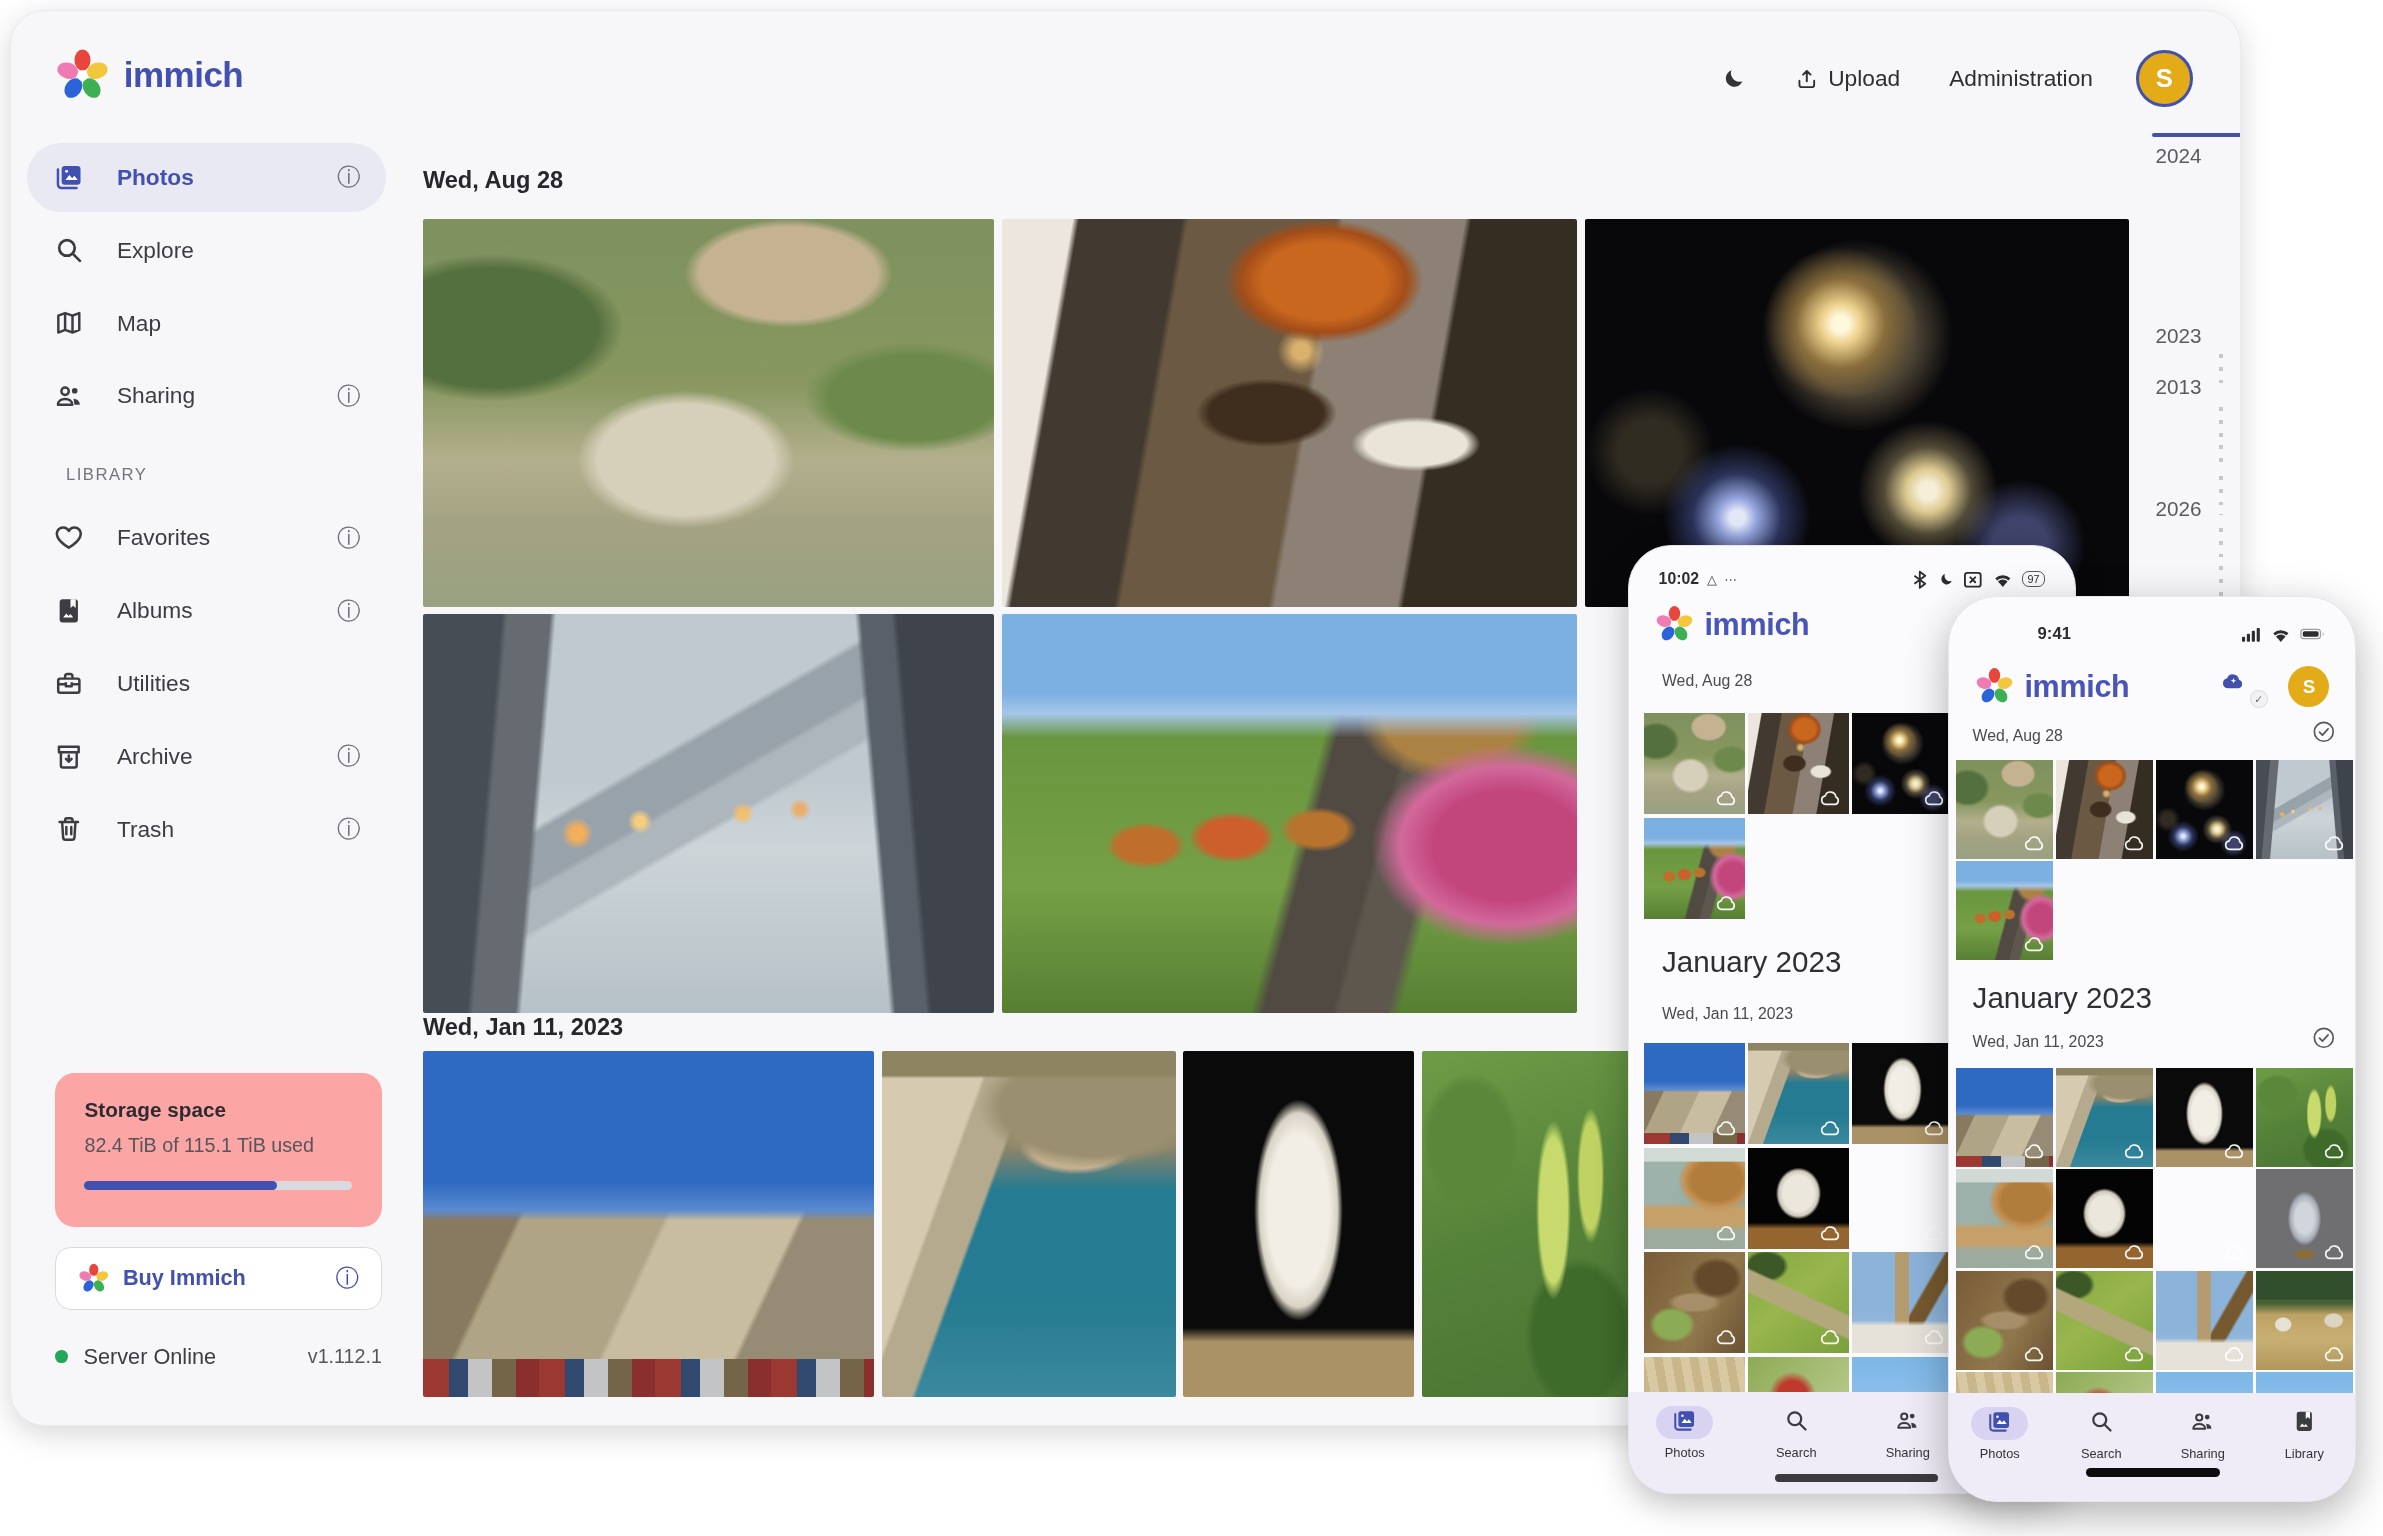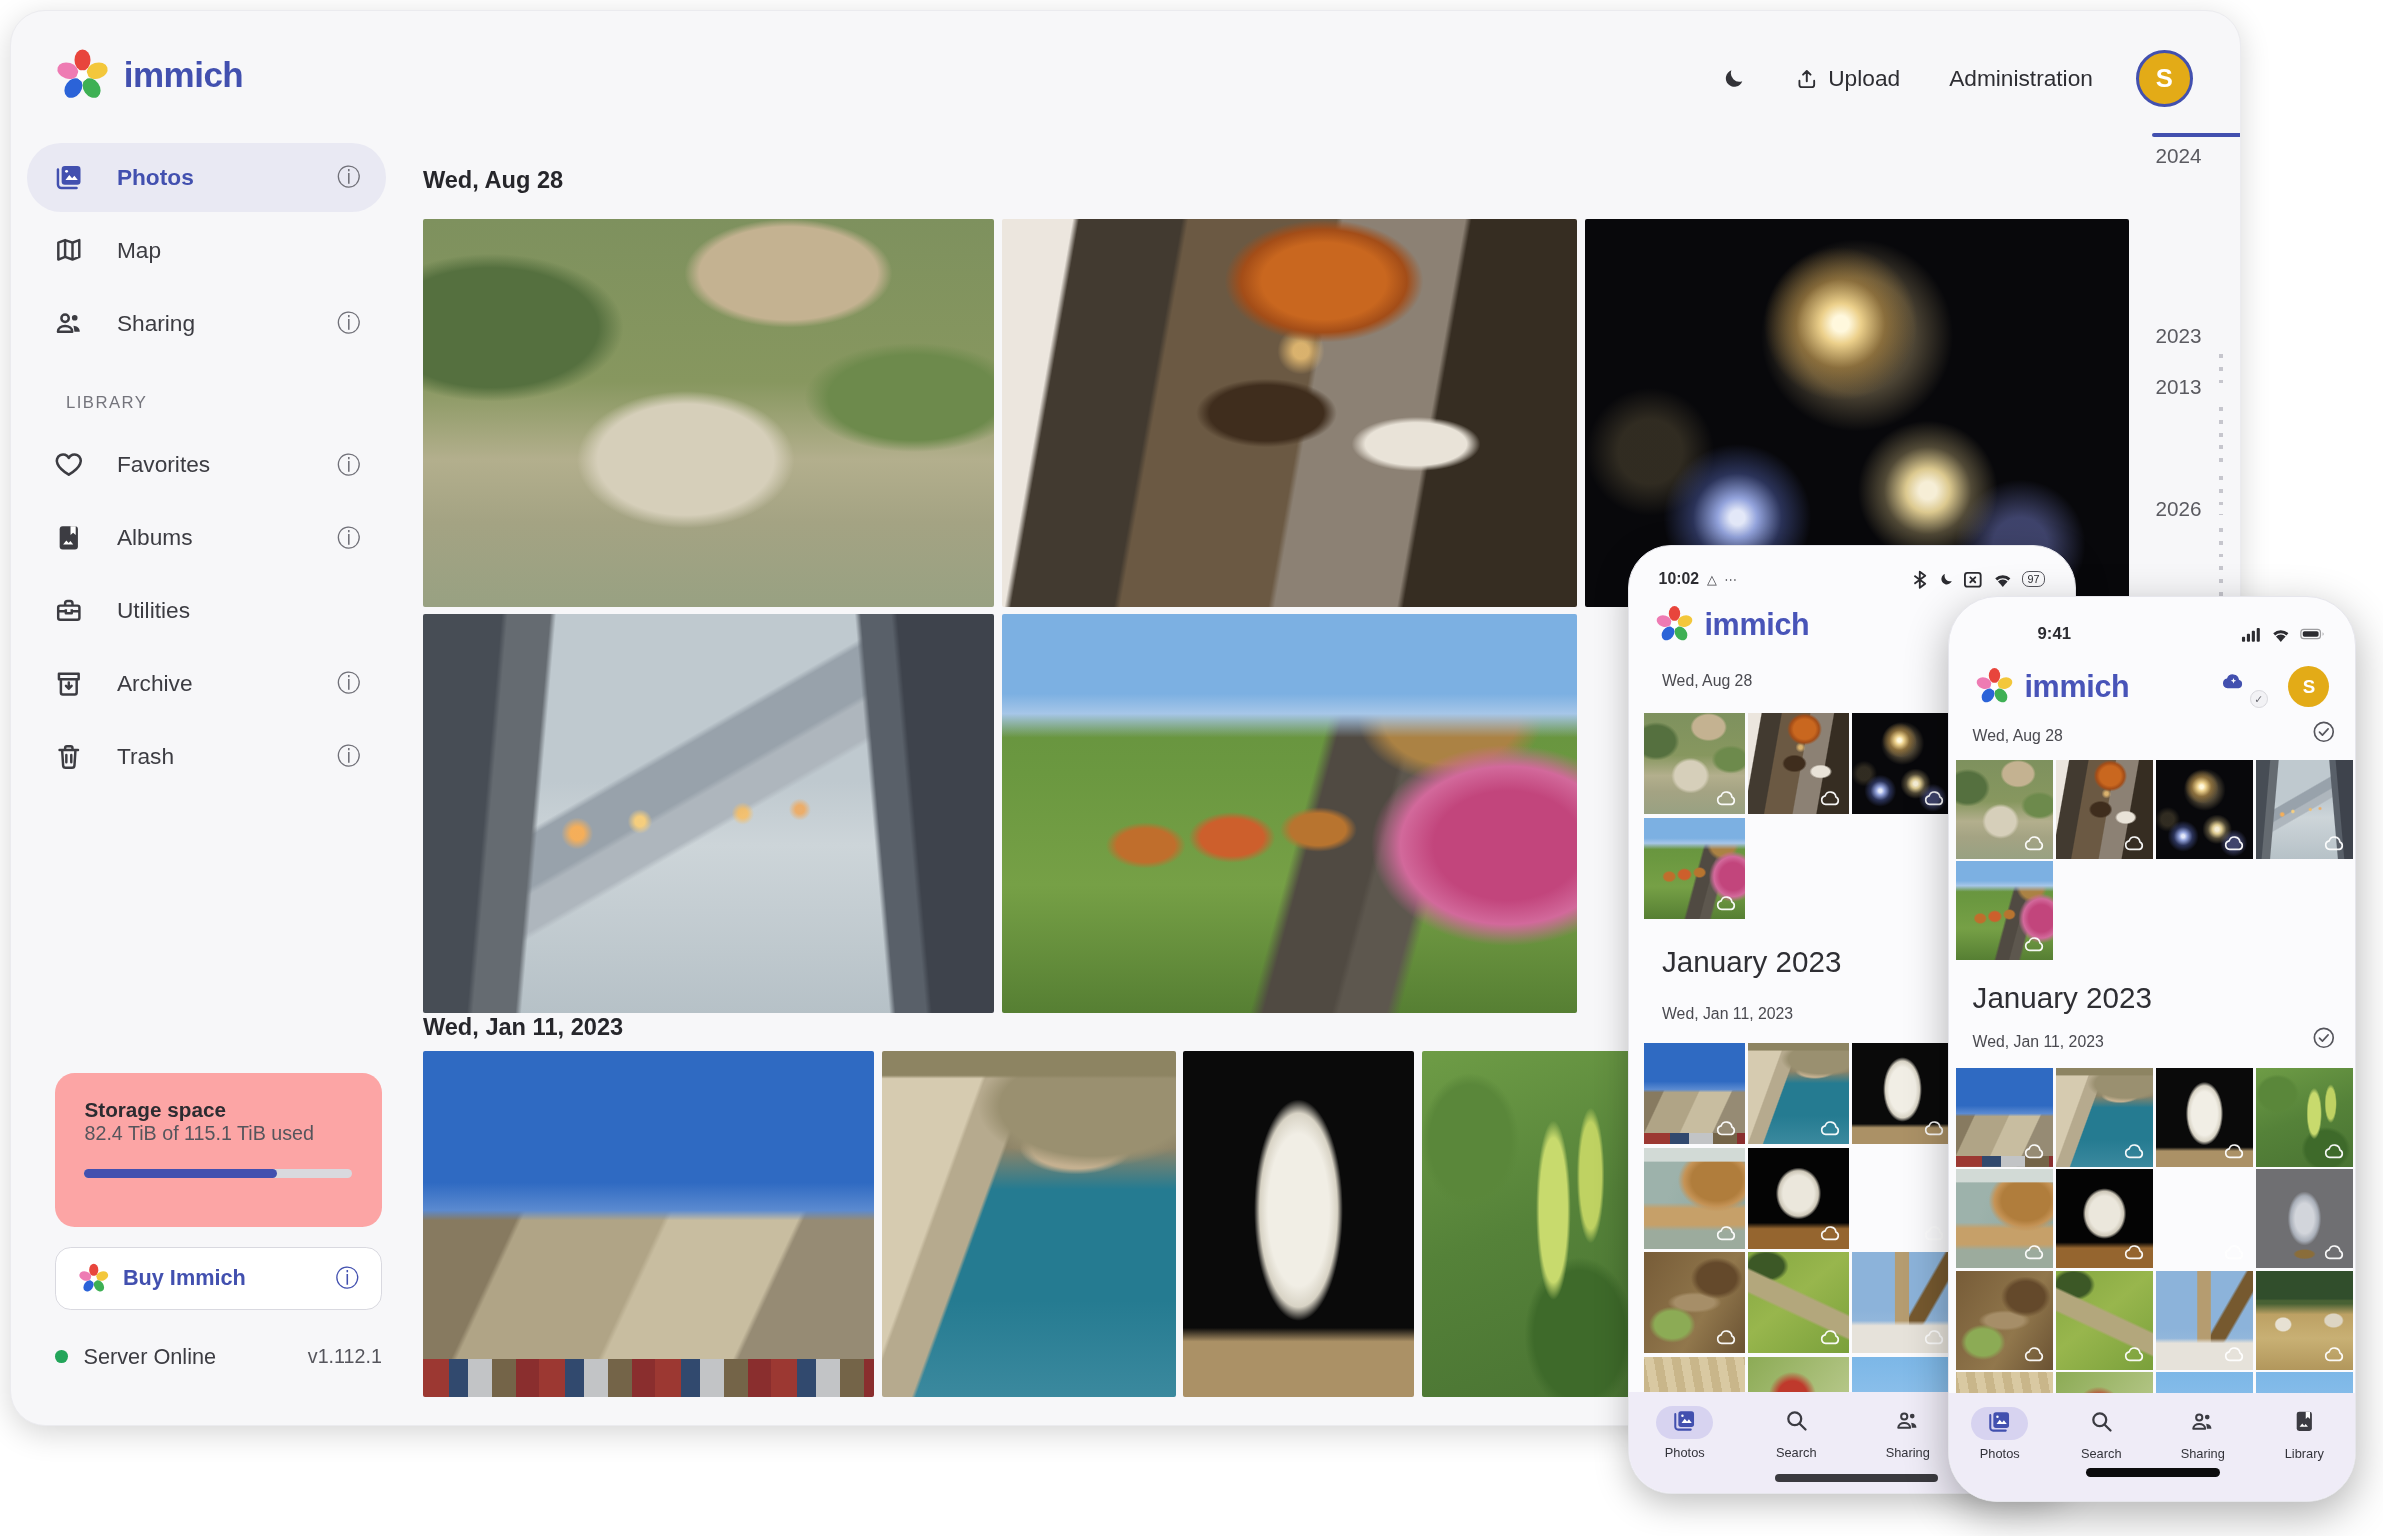--- a/index.html
+++ b/index.html
@@ -34,21 +34,21 @@
     padding:0 25.6px 0 27.6px;cursor:pointer;color:#3c3c42;}
   .sitem .icn{width:29.6px;height:29.6px;display:inline-flex;}
   .sitem .icn svg{width:29.6px;height:29.6px;}
   .slabel{font-size:22.7px;font-weight:500;margin-left:33px;flex:1;}
   .sitem .info{font-size:23.6px;color:#707078;font-weight:400;}
   .sitem.active{background:#e9e9f3;color:#4250af;}
   .sitem.active .slabel{font-weight:700;}
   .lib-label{margin:35px 0 17.7px 55px;font-size:16.7px;letter-spacing:1.5px;color:#74747c;font-weight:500;}
   .storage{position:absolute;left:44px;top:934px;width:327px;height:154px;background:#fca5a5;border-radius:19.7px;padding:25.6px 29.6px;}
   .storage-title{font-size:20.7px;font-weight:700;color:#2c2c31;}
-  .storage-usage{font-size:19.7px;color:#55555c;margin-top:0;}
+  .storage-usage{font-size:19.7px;color:#55555c;margin-top:12px;}
   .storage-track{margin-top:23.6px;width:268px;height:8.9px;border-radius:4.9px;background:#d9d9de;}
   .storage-fill{height:8.9px;border-radius:4.9px;background:#4250af;}
   .buy{position:absolute;left:44px;top:1108px;width:327px;height:63px;background:#fff;border:1px solid #d9d9e0;
     border-radius:15.8px;display:flex;align-items:center;padding:0 21.7px;gap:13.8px;cursor:pointer;}
   .buy .flower{width:31.5px;height:31.5px;}
   .buy-label{font-size:21.7px;font-weight:700;color:#4250af;flex:1;text-align:left;}
   .buy .info{font-size:23.6px;color:#4250af;}
   .server{position:absolute;left:44px;top:1205px;width:327px;display:flex;align-items:center;}
   .server-dot{width:12.8px;height:12.8px;border-radius:50%;background:#23a55a;margin-right:15.8px;}
   .server-label{font-size:21.7px;color:#3c3c42;flex:1;}
@@ -280,20 +280,30 @@
                 <path d="M9.3 14.6l3.1-4.1 2.3 2.7 1.8-2.1 2.8 3.5z" fill="#fff"></path>
                 <circle cx="10.2" cy="7.6" r="1.2" fill="#fff"></circle>
                 <path d="M3.2 6v12.3a2.8 2.8 0 0 0 2.8 2.8h12.3" fill="none" stroke="currentColor" stroke-width="2" stroke-linecap="round"></path>
               </svg>
             </span>
             <span class="slabel">Photos</span>
             <span class="info">ⓘ</span>
           </div>
           <div class="sitem">
             <span class="icn">
+              <svg viewBox="0 0 24 24" fill="none" stroke="currentColor" stroke-width="2.2" stroke-linecap="round">
+                <circle cx="10.5" cy="10.5" r="6.3"></circle>
+                <path d="M15.3 15.3L21 21"></path>
+              </svg>
+            </span>
+            <span class="slabel">Explore</span>
+
+          </div>
+          <div class="sitem">
+            <span class="icn">
               <svg viewBox="0 0 24 24" fill="none" stroke="currentColor" stroke-width="2" stroke-linejoin="round">
                 <path d="M3.5 6.2l5.5-2.1 6 2.1 5.5-2.1v13.7l-5.5 2.1-6-2.1-5.5 2.1z"></path>
                 <path d="M9 4.1v13.7M15 6.2v13.7"></path>
               </svg>
             </span>
             <span class="slabel">Map</span>
 
           </div>
           <div class="sitem">
             <span class="icn">

